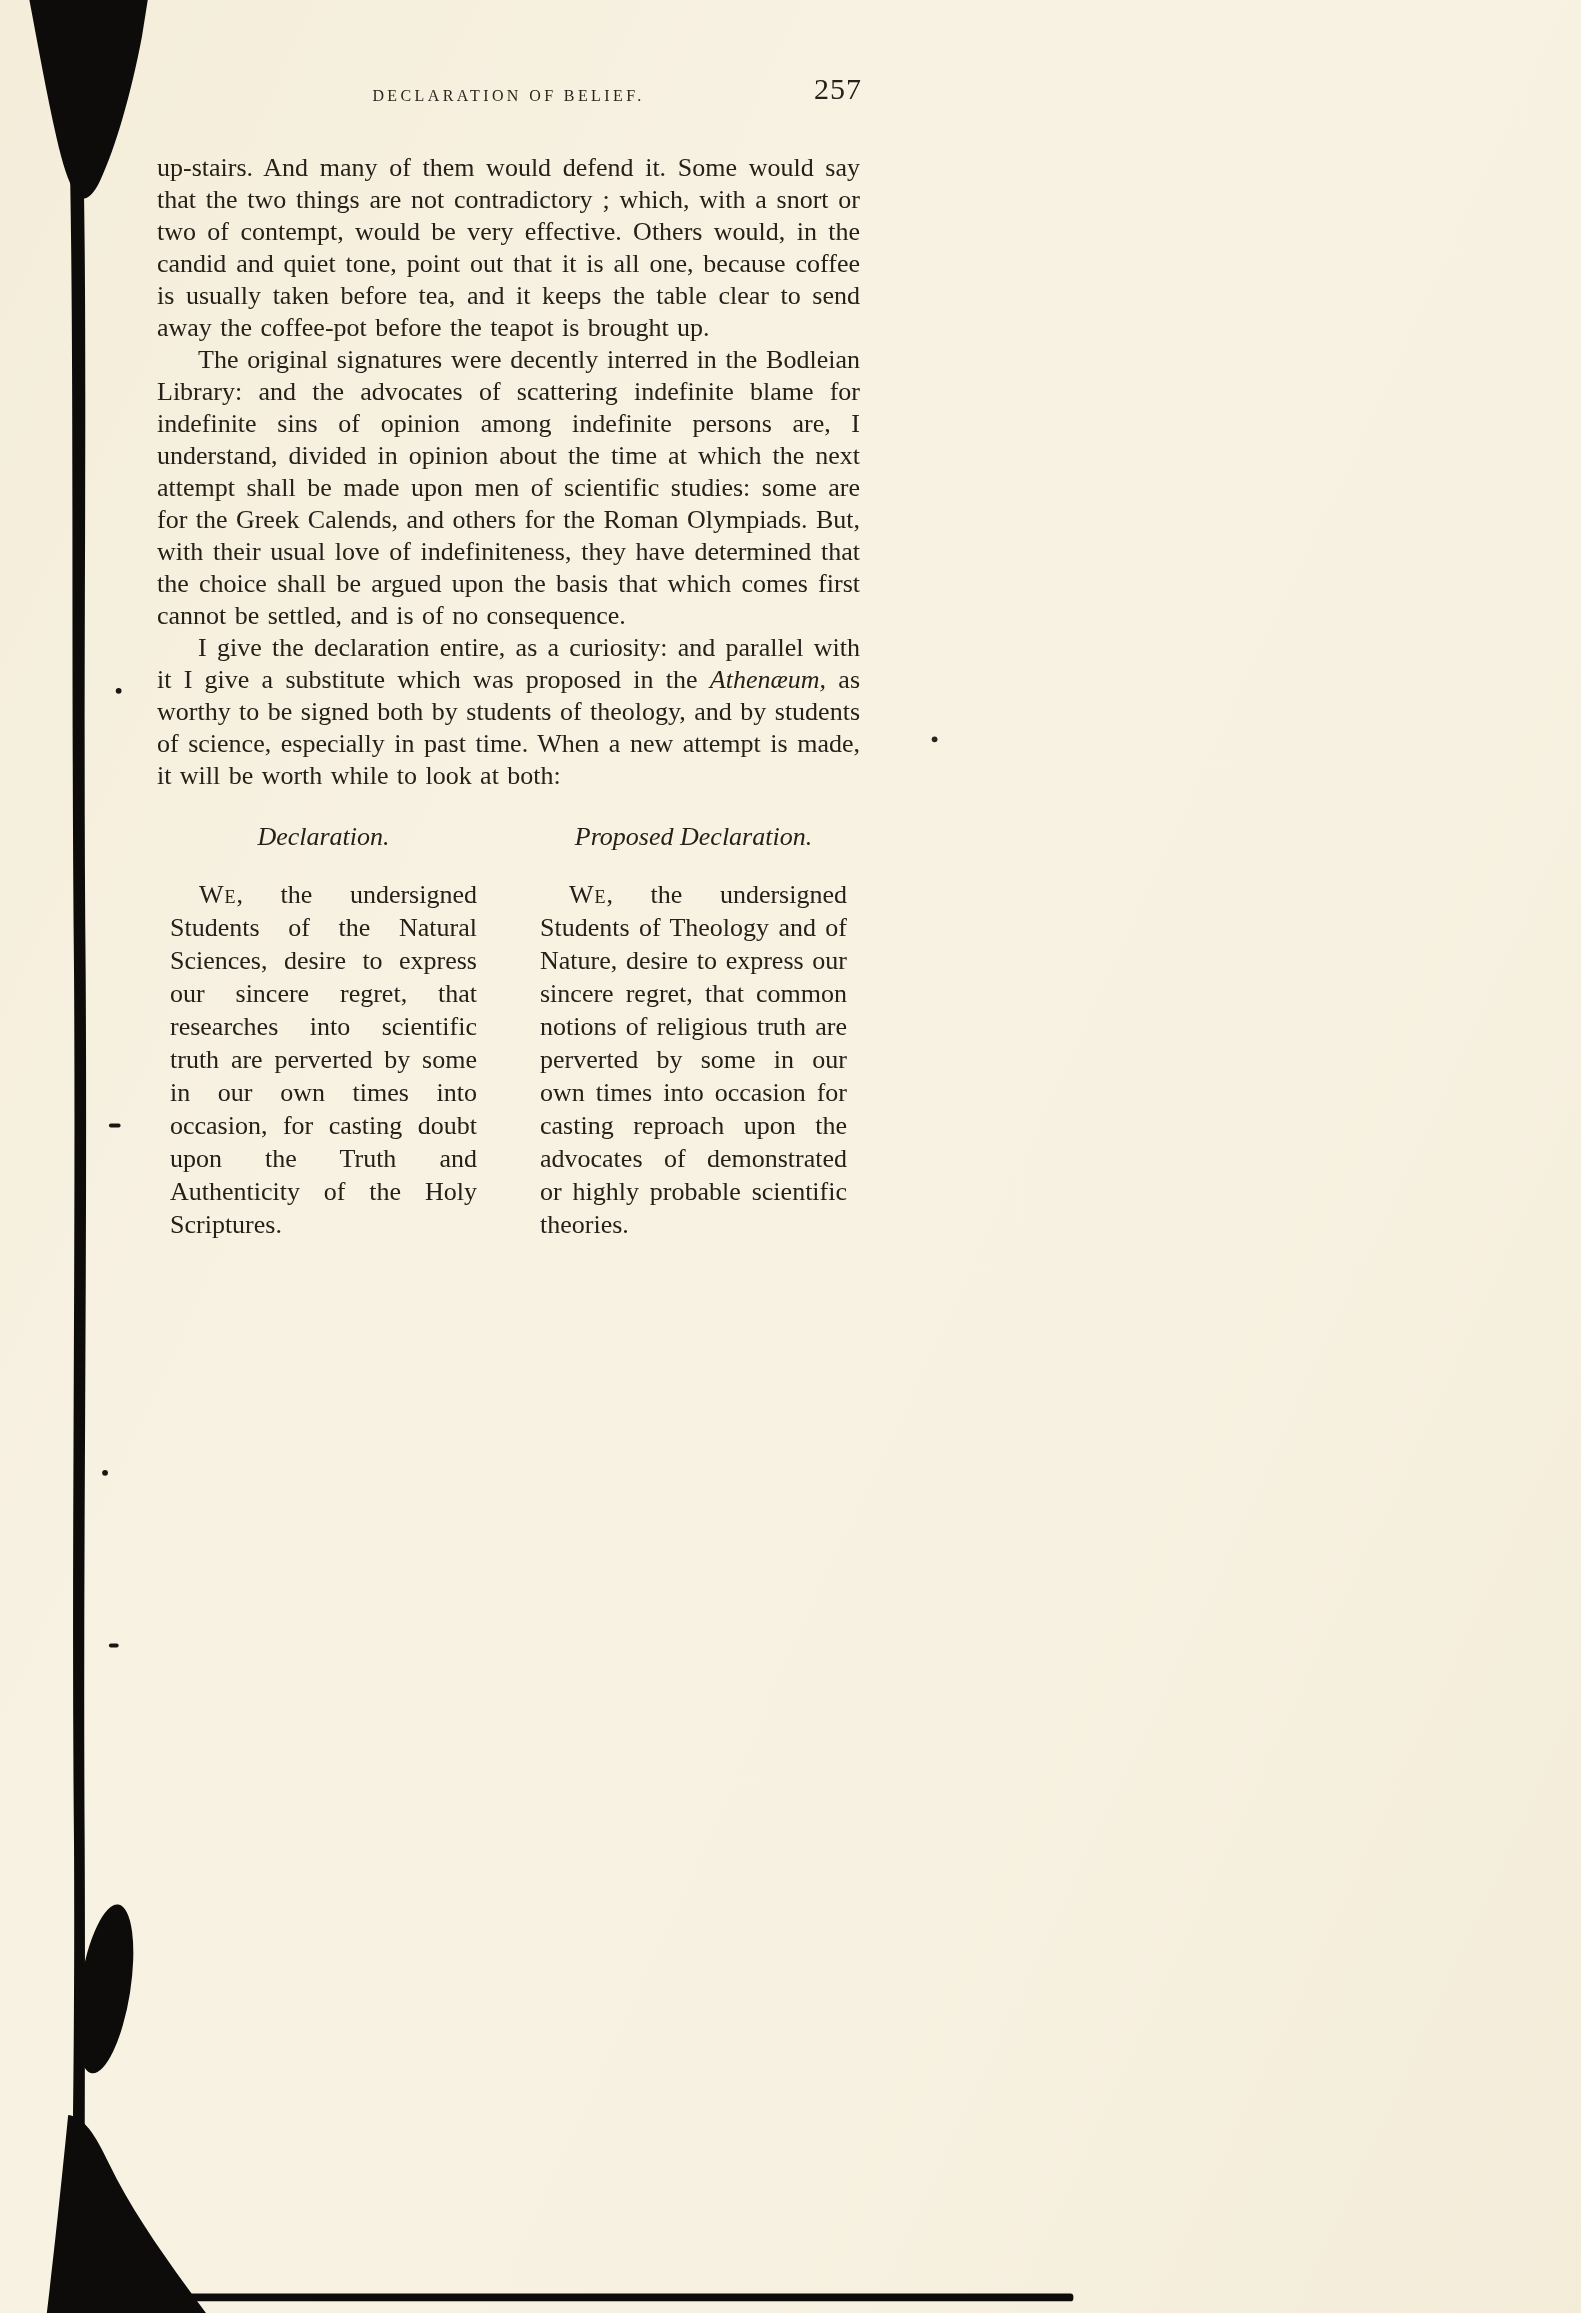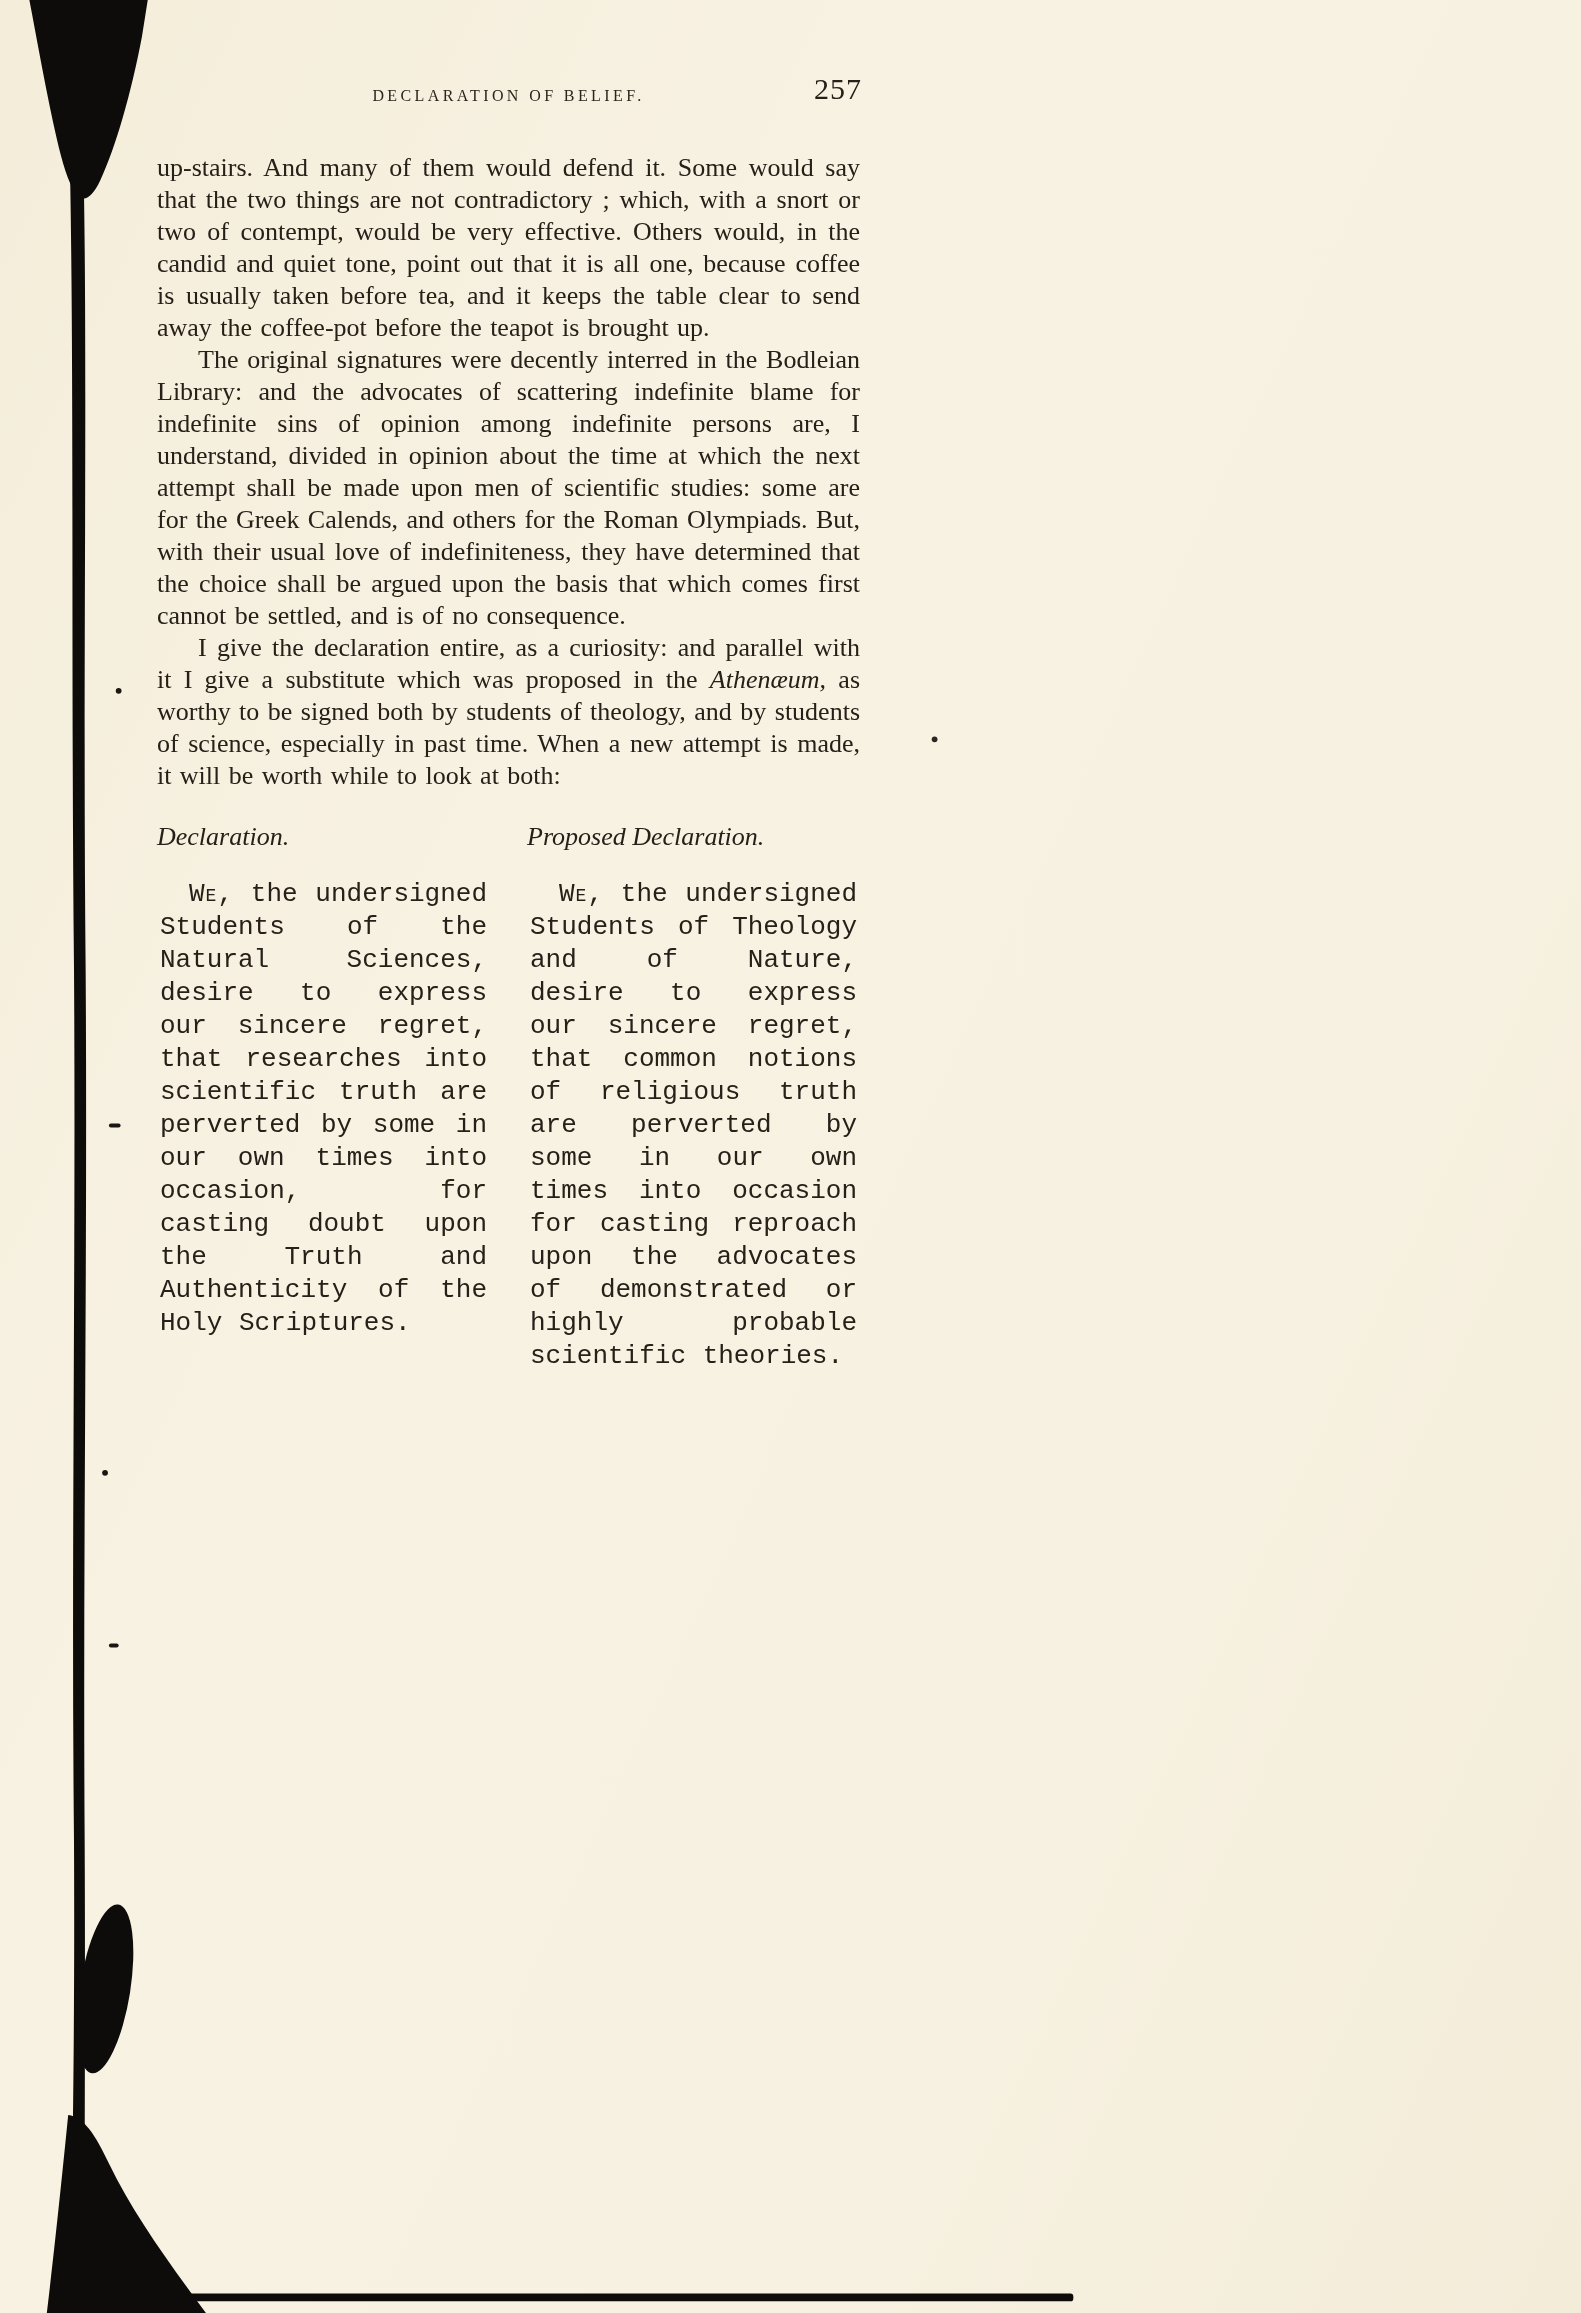--- a/index.html
+++ b/index.html
@@ -58,31 +58,31 @@
   }
   p.indent { text-indent: 41px; }
   .ital { font-style: italic; margin-top: 16px; }
   .columns {
     display: flex;
     gap: 37px;
     margin-top: 29px;
   }
   .col { flex: 1; min-width: 0; }
   .col-heading {
+    text-align: center;
     font-style: italic;
     font-size: 26px;
     margin-bottom: 25px;
   }
   .col p.col-body {
-    margin: 3px;
+    margin: 13px;
     text-align: justify;
     text-indent: 29px;
     word-spacing: 1px;
     line-height: 33px;
-    font-family: Liberation Mono, monospace;
   }
   .sc {
     font-variant: small-caps;
     letter-spacing: 1px;
   }
 </style>
 </head>
 <body>
 
 <div class="page">

